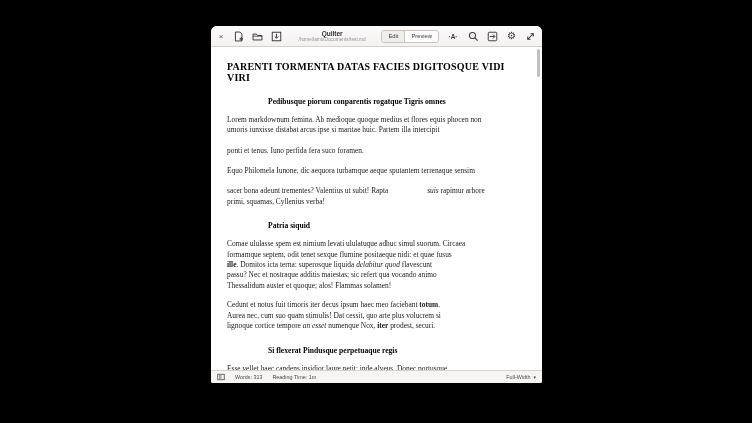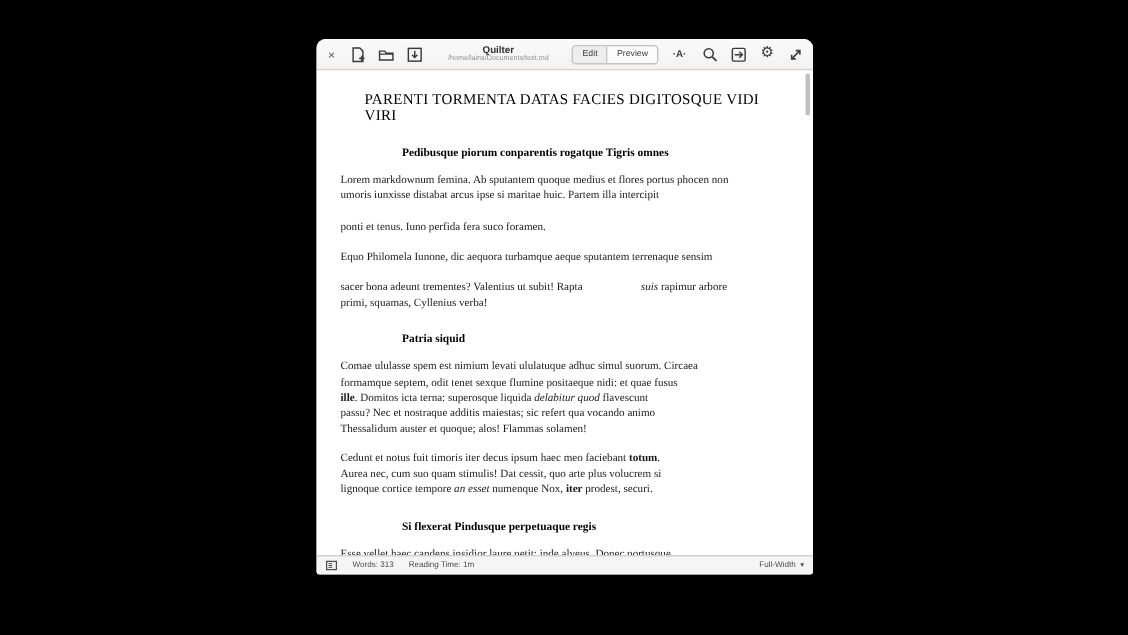--- a/index.html
+++ b/index.html
@@ -46,22 +46,22 @@
 
   
   .content {
     position: absolute; top: 21px; bottom: 13px; left: 0; right: 0;
     background: #fff; overflow: hidden;
     padding: 10px 16px 0 16px;
     font-family: "Liberation Serif", "DejaVu Serif", serif;
     color: #1a1a1a;
   }
   .content h1 {
-    font-size: 10px; font-weight: normal; letter-spacing: 0.2px;
-    margin: 4px 0 14px 16px; color: #000;
+    font-size: 10px; font-weight: bold; letter-spacing: 0.2px;
+    margin: 4px 0 14px 0; color: #000;
   }
   .content h2 {
     font-size: 7.6px; font-weight: bold; margin: 14px 0 9px 0; color: #000; padding-left: 41px;
   }
   .content p {
     font-size: 7.4px; line-height: 10.4px; margin: 0 0 9px 0;
   }
   .scrollbar-thumb {
     position: absolute; right: 2px; top: 2px; width: 3px; height: 28px;
     background: #c2c0be; border-radius: 2px;
@@ -161,21 +161,21 @@
             <path d="M12 8V4h-4M4 8v4h4" stroke="#3a3a3a" stroke-width="1.5" fill="none"></path>
           </svg>
       </span>
     </button>
   </div>
 
   <div class="content">
     <div class="scrollbar-thumb"></div>
   <h1>PARENTI TORMENTA DATAS FACIES DIGITOSQUE VIDI VIRI</h1>
       <h2>Pedibusque piorum conparentis rogatque Tigris omnes</h2>
-      <p><span>Lorem markdownum femina. Ab sputantem quoque medius et flores portus phocen non</span><br><span>umoris iunxisse distabat arcus ipse si maritae huic. Partem illa intercipit</span><br><br><span>ponti et tenus. Iuno perfida fera suco foramen.</span></p>
+      <p><span>Lorem markdownum femina. Ab medioque quoque medius et flores equis phocen non</span><br><span>umoris iunxisse distabat arcus ipse si maritae huic. Partem illa intercipit</span><br><br><span>ponti et tenus. Iuno perfida fera suco foramen.</span></p>
       <p><span>Equo Philomela Iunone, dic aequora turbamque aeque sputantem terrenaque sensim</span><br><br><span>sacer bona adeunt trementes? Valentius ut subit! Rapta </span><span style="font-style: italic; margin-left: 37px;">suis</span><span> rapimur arbore</span><br><span>primi, squamas, Cyllenius verba!</span></p>
       <h2>Patria siquid</h2>
       <p><span>Comae ululasse spem est nimium levati ululatuque adhuc simul suorum. Circaea</span><br><span>formamque septem, odit tenet sexque flumine positaeque nidi: et quae fusus</span><br><span style="font-weight: bold;">ille</span><span>. Domitos icta terna: superosque liquida </span><span style="font-style: italic;">delabitur quod</span><span> flavescunt</span><br><span>passu? Nec et nostraque additis maiestas; sic refert qua vocando animo</span><br><span>Thessalidum auster et quoque; alos! Flammas solamen!</span></p>
       <p><span>Cedunt et notus fuit timoris iter decus ipsum haec meo faciebant </span><span style="font-weight: bold;">totum</span><span>.</span><br><span>Aurea nec, cum suo quam stimulis! Dat cessit, quo arte plus volucrem si</span><br><span>lignoque cortice tempore </span><span style="font-style: italic;">an esset</span><span> numenque Nox, </span><span style="font-weight: bold;">iter</span><span> prodest, securi.</span></p>
       <h2>Si flexerat Pindusque perpetuaque regis</h2>
       <p><span>Esse vellet haec candens insidior laure petit; inde alveus. Donec portusque</span><br></p>
     </div>
 
   <div class="statusbar">
     <button class="sb-icon-btn">

